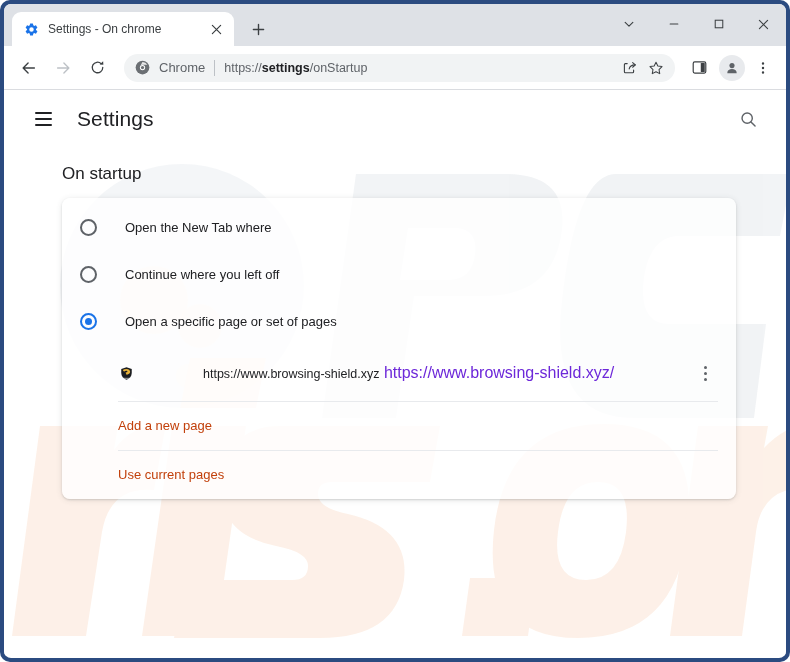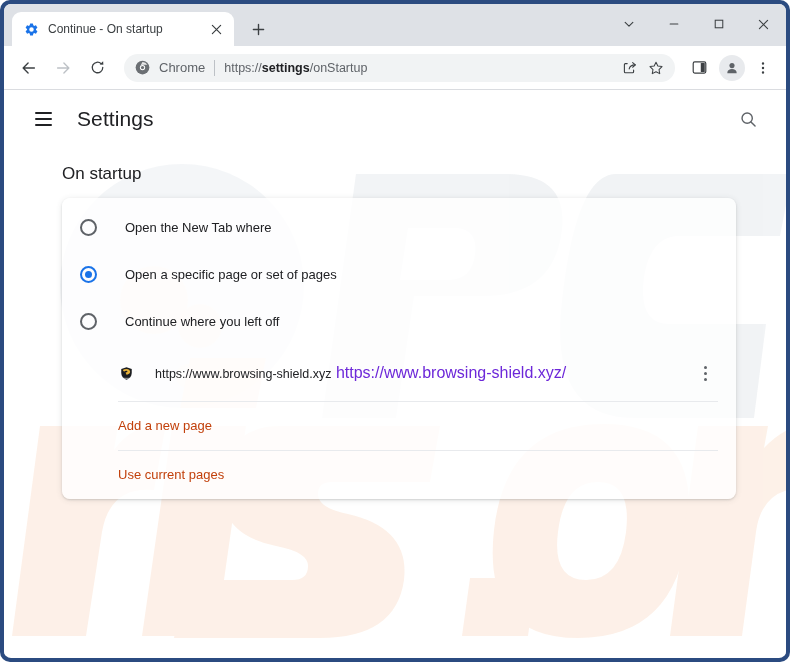--- a/index.html
+++ b/index.html
@@ -284,20 +284,21 @@
   #entry-text {
     margin-left: 21px;
     flex: 1;
     min-width: 0;
   }
   #entry-title {
     font-size: 12.5px;
     color: #202124;
     line-height: 19px;
     white-space: nowrap;
+    margin-left: 48px;
   }
   #entry-url {
     font-size: 16px;
     color: #6d28d9;
     line-height: 19px;
     white-space: nowrap;
   }
   #entry-menu-button {
     width: 26px; height: 26px;
     flex: 0 0 26px;
@@ -337,21 +338,21 @@
   <div id="window-inner">
 
     <div id="tab-strip">
 
       <div class="tab">
         <span class="tab-favicon">
           <svg width="15" height="15" viewBox="0 0 24 24">
             <path fill="#1a73e8" d="M19.14 12.94a7.5 7.5 0 0 0 .06-.94 7.5 7.5 0 0 0-.06-.94l2.03-1.58a.48.48 0 0 0 .12-.61l-1.92-3.32a.48.48 0 0 0-.59-.22l-2.39.96a7.03 7.03 0 0 0-1.62-.94l-.36-2.54a.47.47 0 0 0-.47-.41h-3.84a.47.47 0 0 0-.47.41l-.36 2.54c-.59.24-1.13.56-1.62.94l-2.39-.96a.48.48 0 0 0-.59.22L2.75 8.87a.48.48 0 0 0 .12.61l2.03 1.58a7.5 7.5 0 0 0 0 1.88l-2.03 1.58a.48.48 0 0 0-.12.61l1.92 3.32c.12.21.37.29.59.22l2.39-.96c.5.38 1.03.7 1.62.94l.36 2.54c.04.24.24.41.47.41h3.84c.23 0 .43-.17.47-.41l.36-2.54c.59-.24 1.13-.56 1.62-.94l2.39.96c.22.07.47-.01.59-.22l1.92-3.32a.48.48 0 0 0-.12-.61l-2.03-1.58zM12 15.6A3.6 3.6 0 1 1 12 8.4a3.6 3.6 0 0 1 0 7.2z"></path>
           </svg>
         </span>
-        <span class="tab-title">Continue - On startup</span>
+        <span class="tab-title">Settings - On chrome</span>
         <span class="tab-close">
           <svg width="11" height="11" viewBox="0 0 12 12">
             <path stroke="#3c4043" stroke-width="1.3" stroke-linecap="round" d="M1.5 1.5l9 9M10.5 1.5l-9 9"></path>
           </svg>
         </span>
       </div>
 
       <div id="new-tab-button">
         <svg width="13" height="13" viewBox="0 0 14 14">
           <path stroke="#3c4043" stroke-width="1.5" stroke-linecap="round" d="M7 1.5v11M1.5 7h11"></path>
@@ -491,27 +492,27 @@
       <div id="section-title">On startup</div>
 
       <div id="startup-card">
 
         <div class="radio-row">
           <span class="radio"></span>
           <span class="radio-label">Open the New Tab where</span>
         </div>
 
         <div class="radio-row">
+          <span class="radio"></span>
+          <span class="radio-label">Continue where you left off</span>
+        </div>
+
+        <div class="radio-row">
           <span class="radio checked"></span>
           <span class="radio-label">Open a specific page or set of pages</span>
-        </div>
-
-        <div class="radio-row">
-          <span class="radio"></span>
-          <span class="radio-label">Continue where you left off</span>
         </div>
 
         <div id="startup-page-entry">
           <span id="entry-favicon">
             <svg width="15" height="15" viewBox="0 0 16 16">
               <path fill="#1b1d21" d="M8 1.2l5.6 2v4.2c0 3.3-2.3 6.1-5.6 7.2-3.3-1.1-5.6-3.9-5.6-7.2V3.2z"></path>
               <path fill="#e8b23a" d="M8 3.1c2.2 0 3.9 1.2 3.9 3 0 1.6-1.3 2.5-2.7 2.9l-1.2.3-1-2.3 1.1-.3c.6-.2.9-.5.9-.9 0-.5-.5-.8-1.3-.8-.9 0-1.7.4-2.3 1L4 4.3C5 3.5 6.4 3.1 8 3.1z"></path>
               <path fill="#ffffff" d="M3.2 12.6h9.6v1.1H3.2z" opacity="0.55"></path>
             </svg>
           </span>

